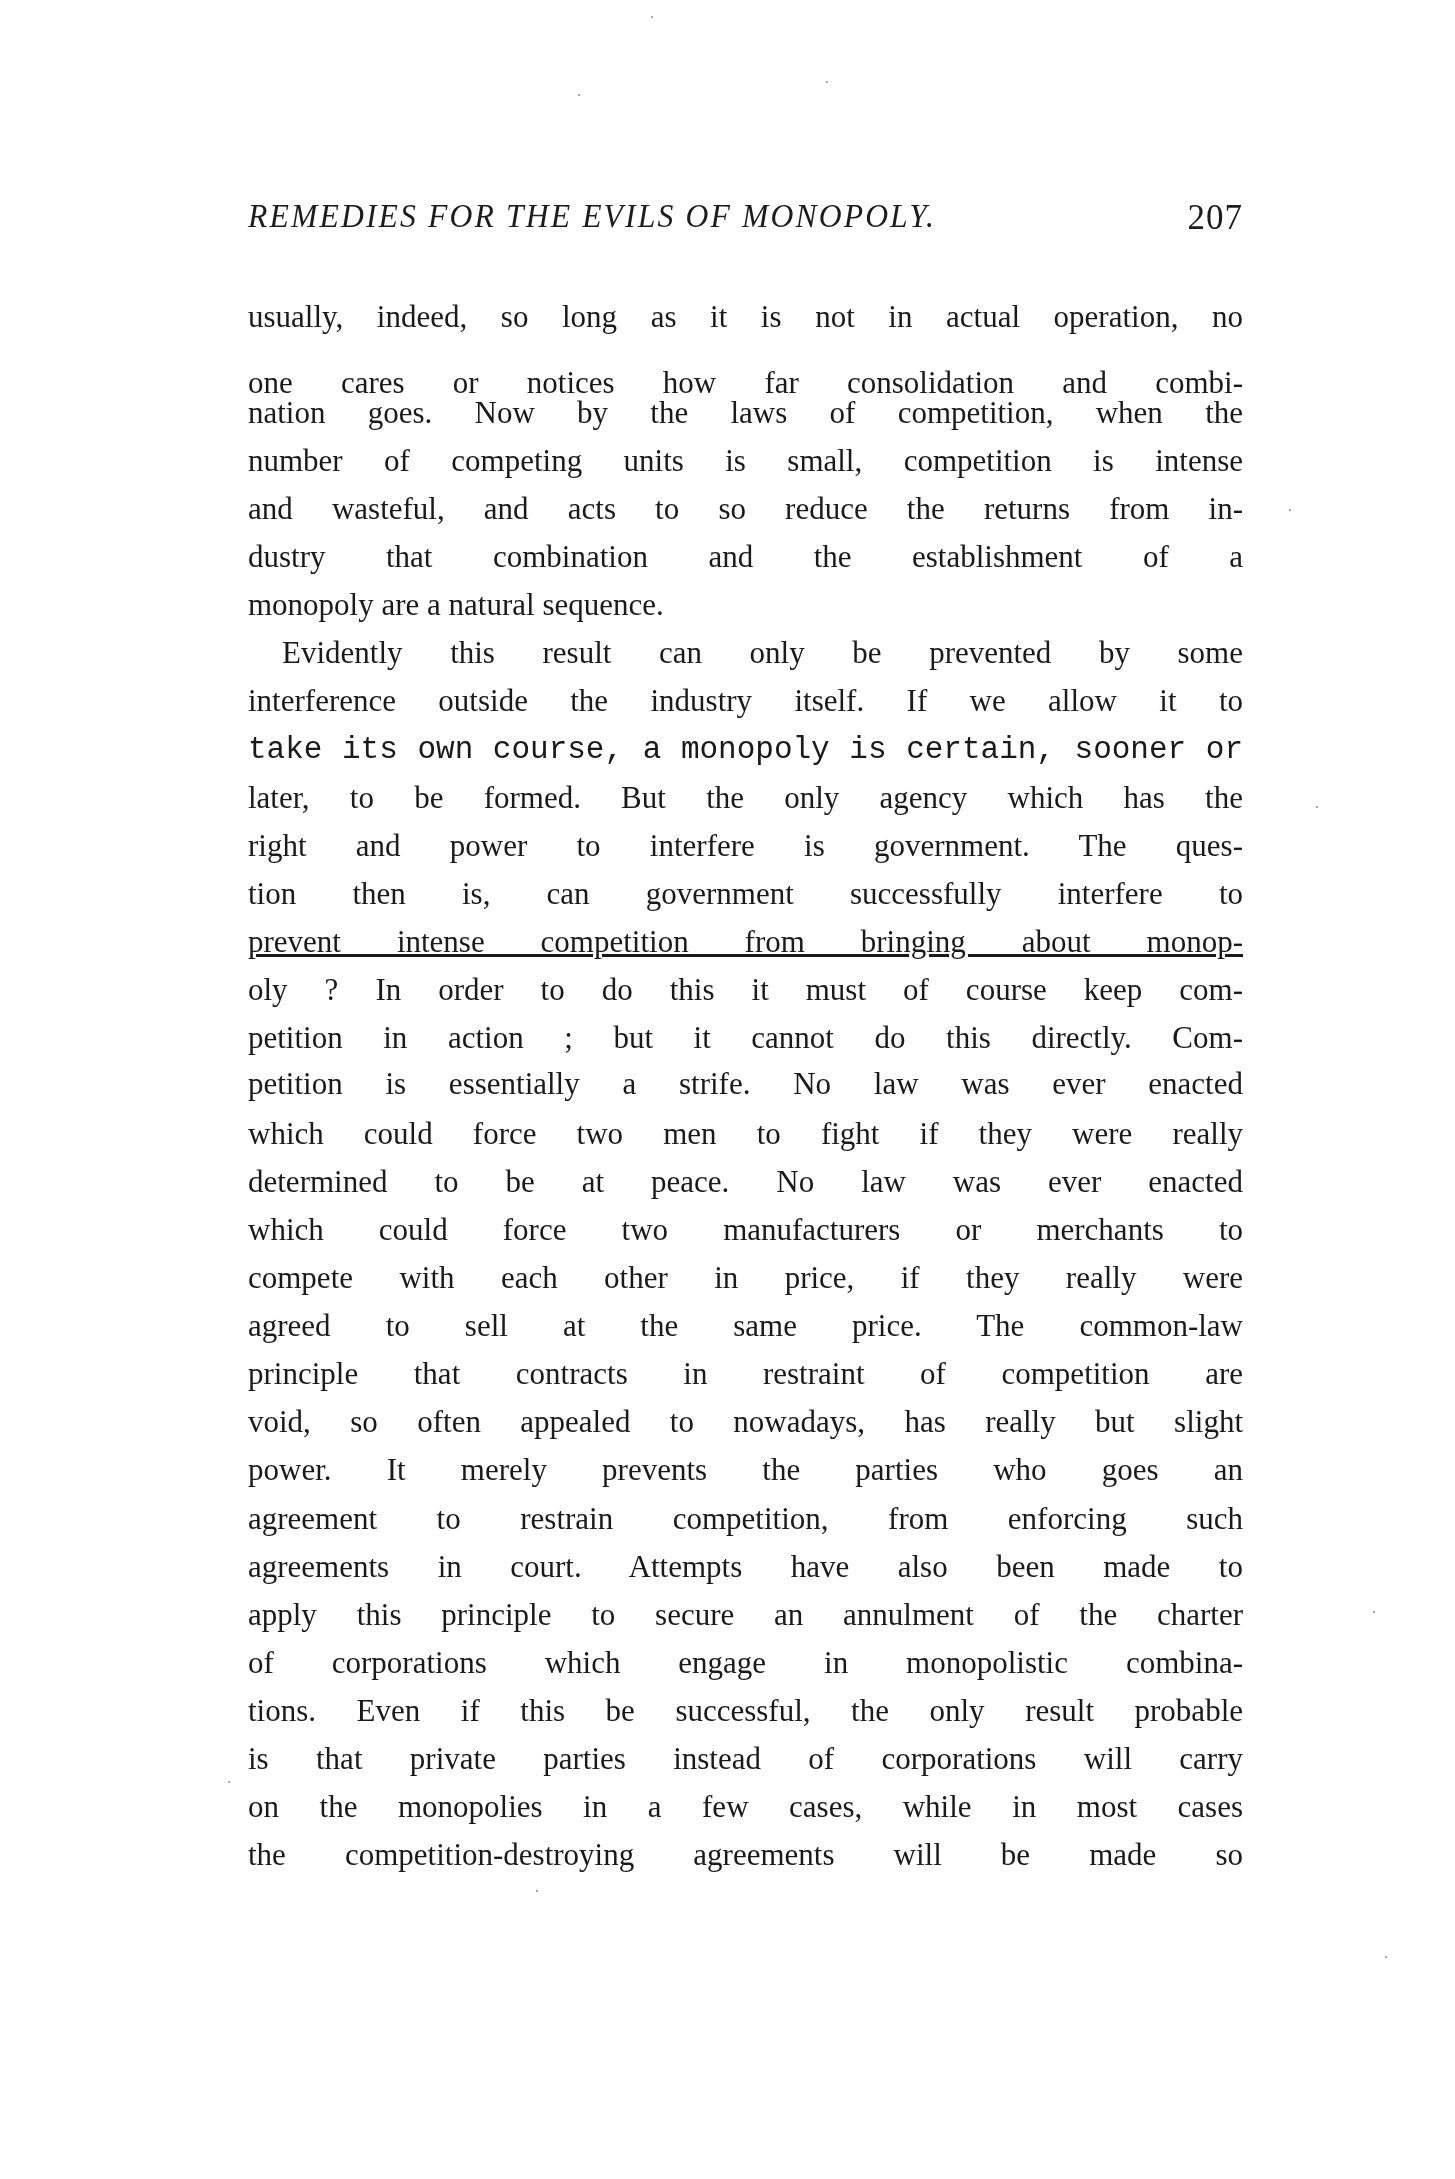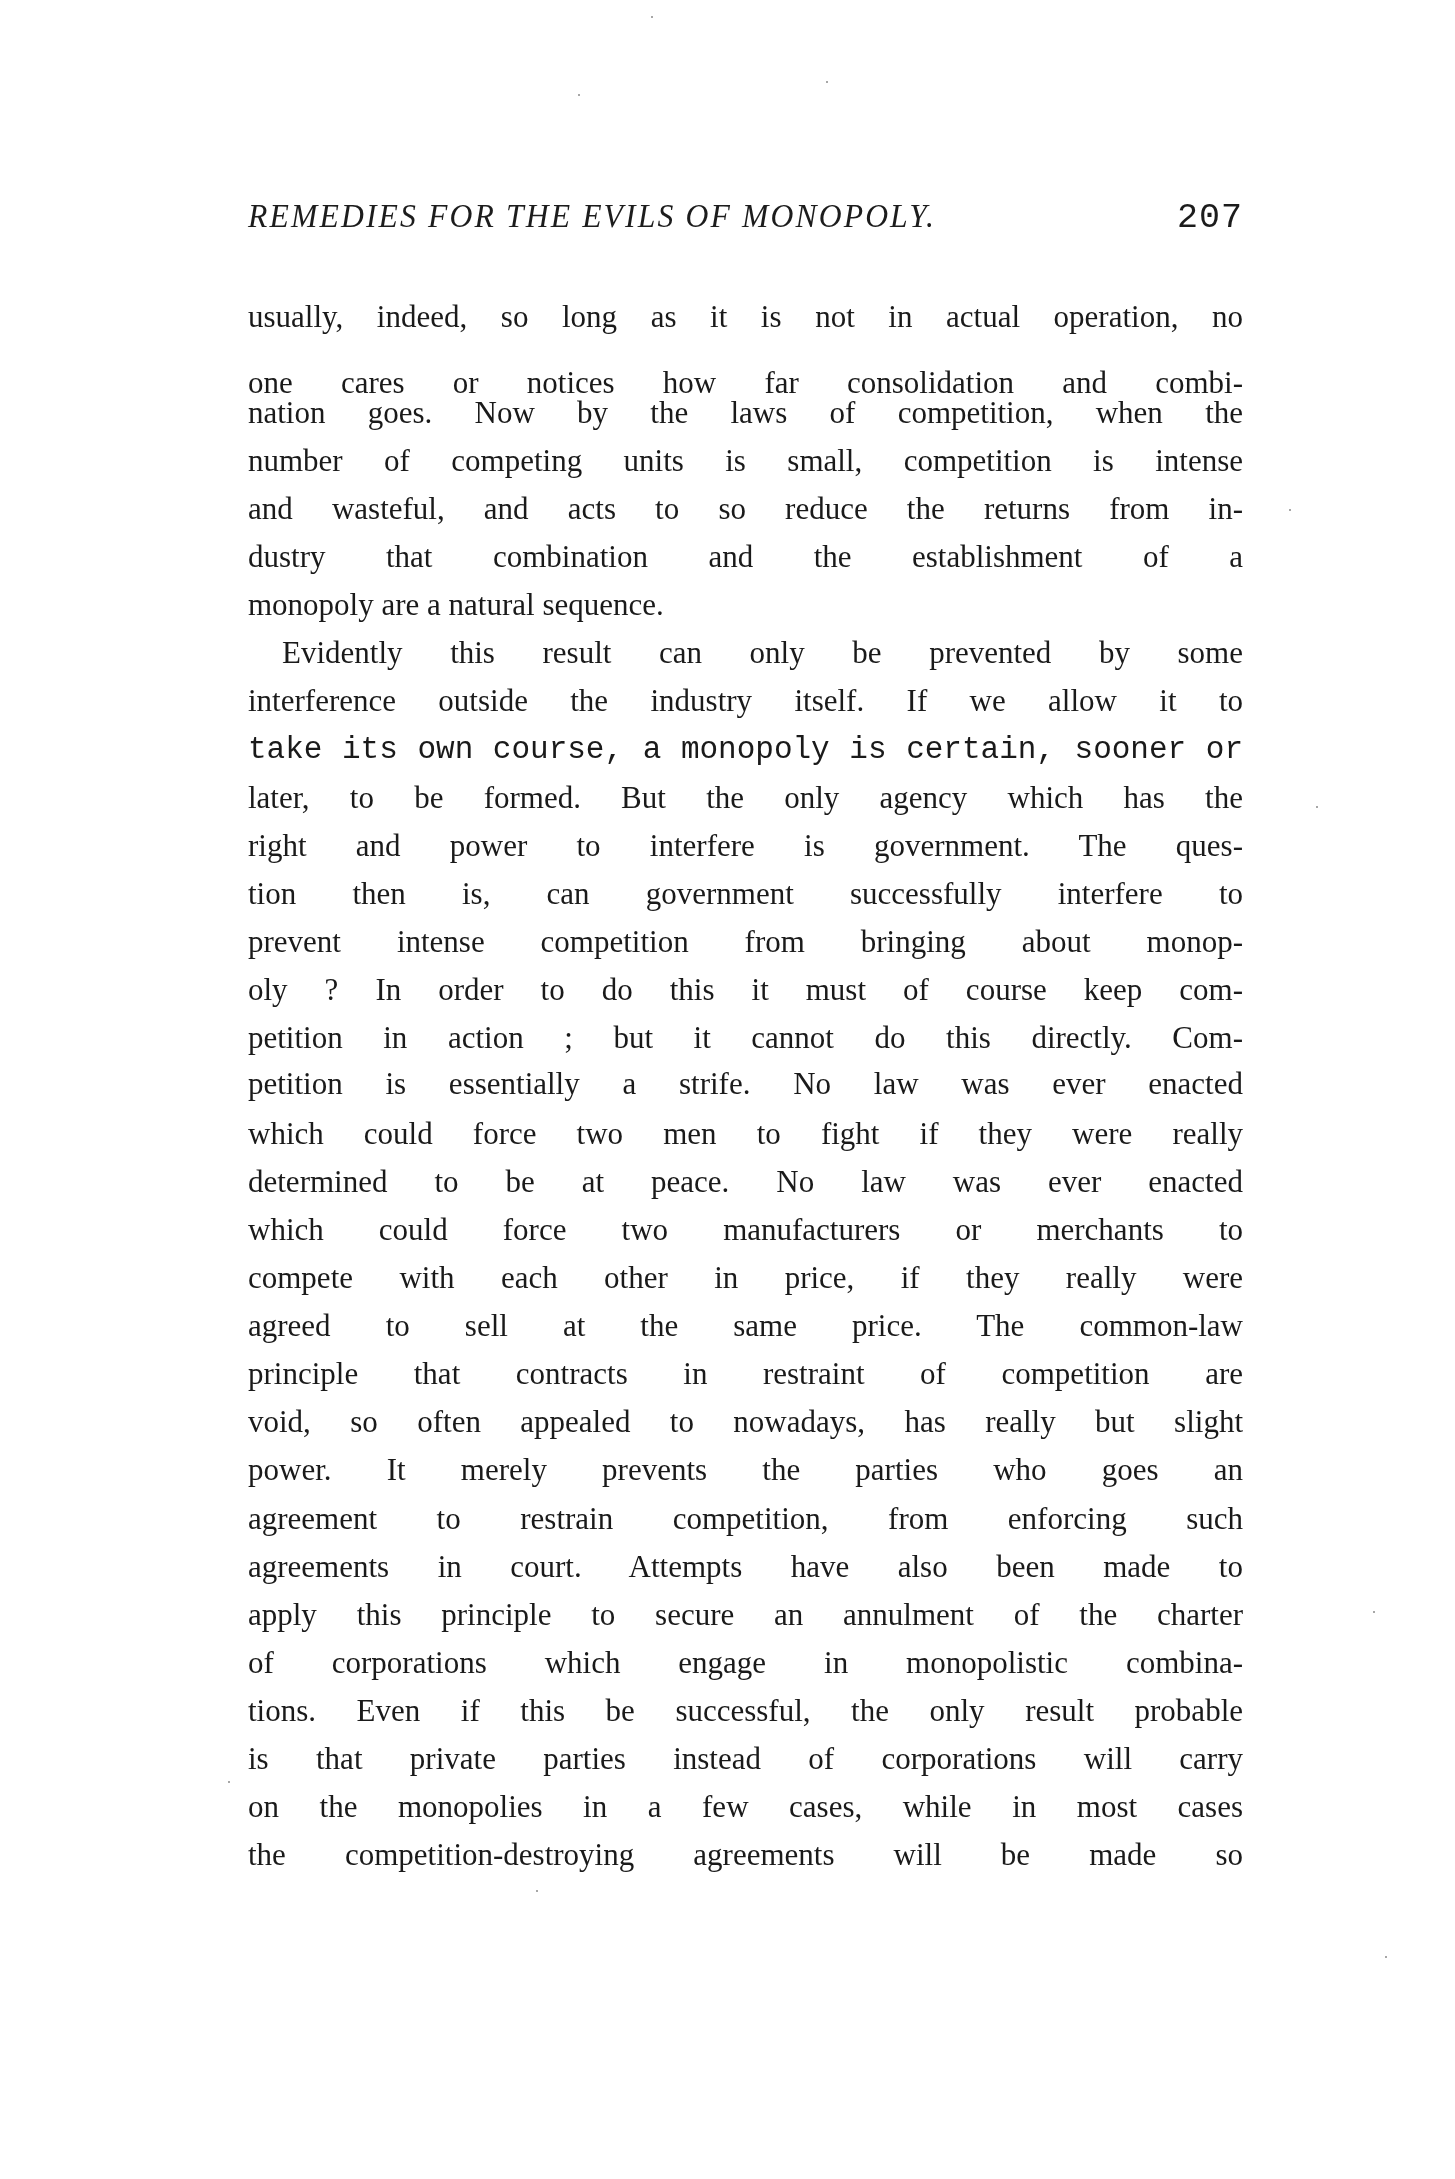--- a/index.html
+++ b/index.html
@@ -41,21 +41,20 @@
     transform: scaleX(0.96);
     transform-origin: left top;
   }
   .running-head .folio {
     position: absolute;
     right: 0;
     top: 0;
     font-style: normal;
     font-size: 35px;
     letter-spacing: 1px;
-    font-family: Liberation Mono, monospace;
   }
   .body-text {
     position: absolute;
     left: 248px;
     top: 0;
     width: 995px;
   }
   .line {
     position: absolute;
     left: 0;
@@ -104,21 +103,21 @@
         <div class="line" style="top: 533.3px;">dustry that combination and the establishment of a</div>
         <div class="line last" style="top: 581.36px;">monopoly are a natural sequence.</div>
       </div>
       <div>
         <div class="line indent" style="top: 629.42px;">Evidently this result can only be prevented by some</div>
         <div class="line" style="top: 677.48px;">interference outside the industry itself.  If we allow it to</div>
         <div class="line" style="top: 725.54px; font-family: Liberation Mono, monospace;">take its own course, a monopoly is certain, sooner or</div>
         <div class="line" style="top: 773.6px;">later, to be formed.  But the only agency which has the</div>
         <div class="line" style="top: 821.66px;">right and power to interfere is government.  The ques-</div>
         <div class="line" style="top: 869.72px;">tion then is, can government successfully interfere to</div>
-        <div class="line" style="top: 917.78px;">prevent intense competition from bringing about monop-</div>
+        <div class="line" style="top: 917.78px; text-decoration: underline;">prevent intense competition from bringing about monop-</div>
         <div class="line" style="top: 965.84px;">oly ?  In order to do this it must of course keep com-</div>
         <div class="line" style="top: 1013.9px;">petition in action ; but it cannot do this directly.  Com-</div>
         <div class="line" style="top: 1060px; font-family: Liberation Serif, serif;">petition is essentially a strife.  No law was ever enacted</div>
         <div class="line" style="top: 1110.02px;">which could force two men to fight if they were really</div>
         <div class="line" style="top: 1158.08px;">determined to be at peace.  No law was ever enacted</div>
         <div class="line" style="top: 1206.14px;">which could force two manufacturers or merchants to</div>
         <div class="line" style="top: 1254.2px;">compete with each other in price, if they really were</div>
         <div class="line" style="top: 1302.26px;">agreed to sell at the same price.  The common-law</div>
         <div class="line" style="top: 1350.32px;">principle that contracts in restraint of competition are</div>
         <div class="line" style="top: 1398.38px;">void, so often appealed to nowadays, has really but slight</div>

